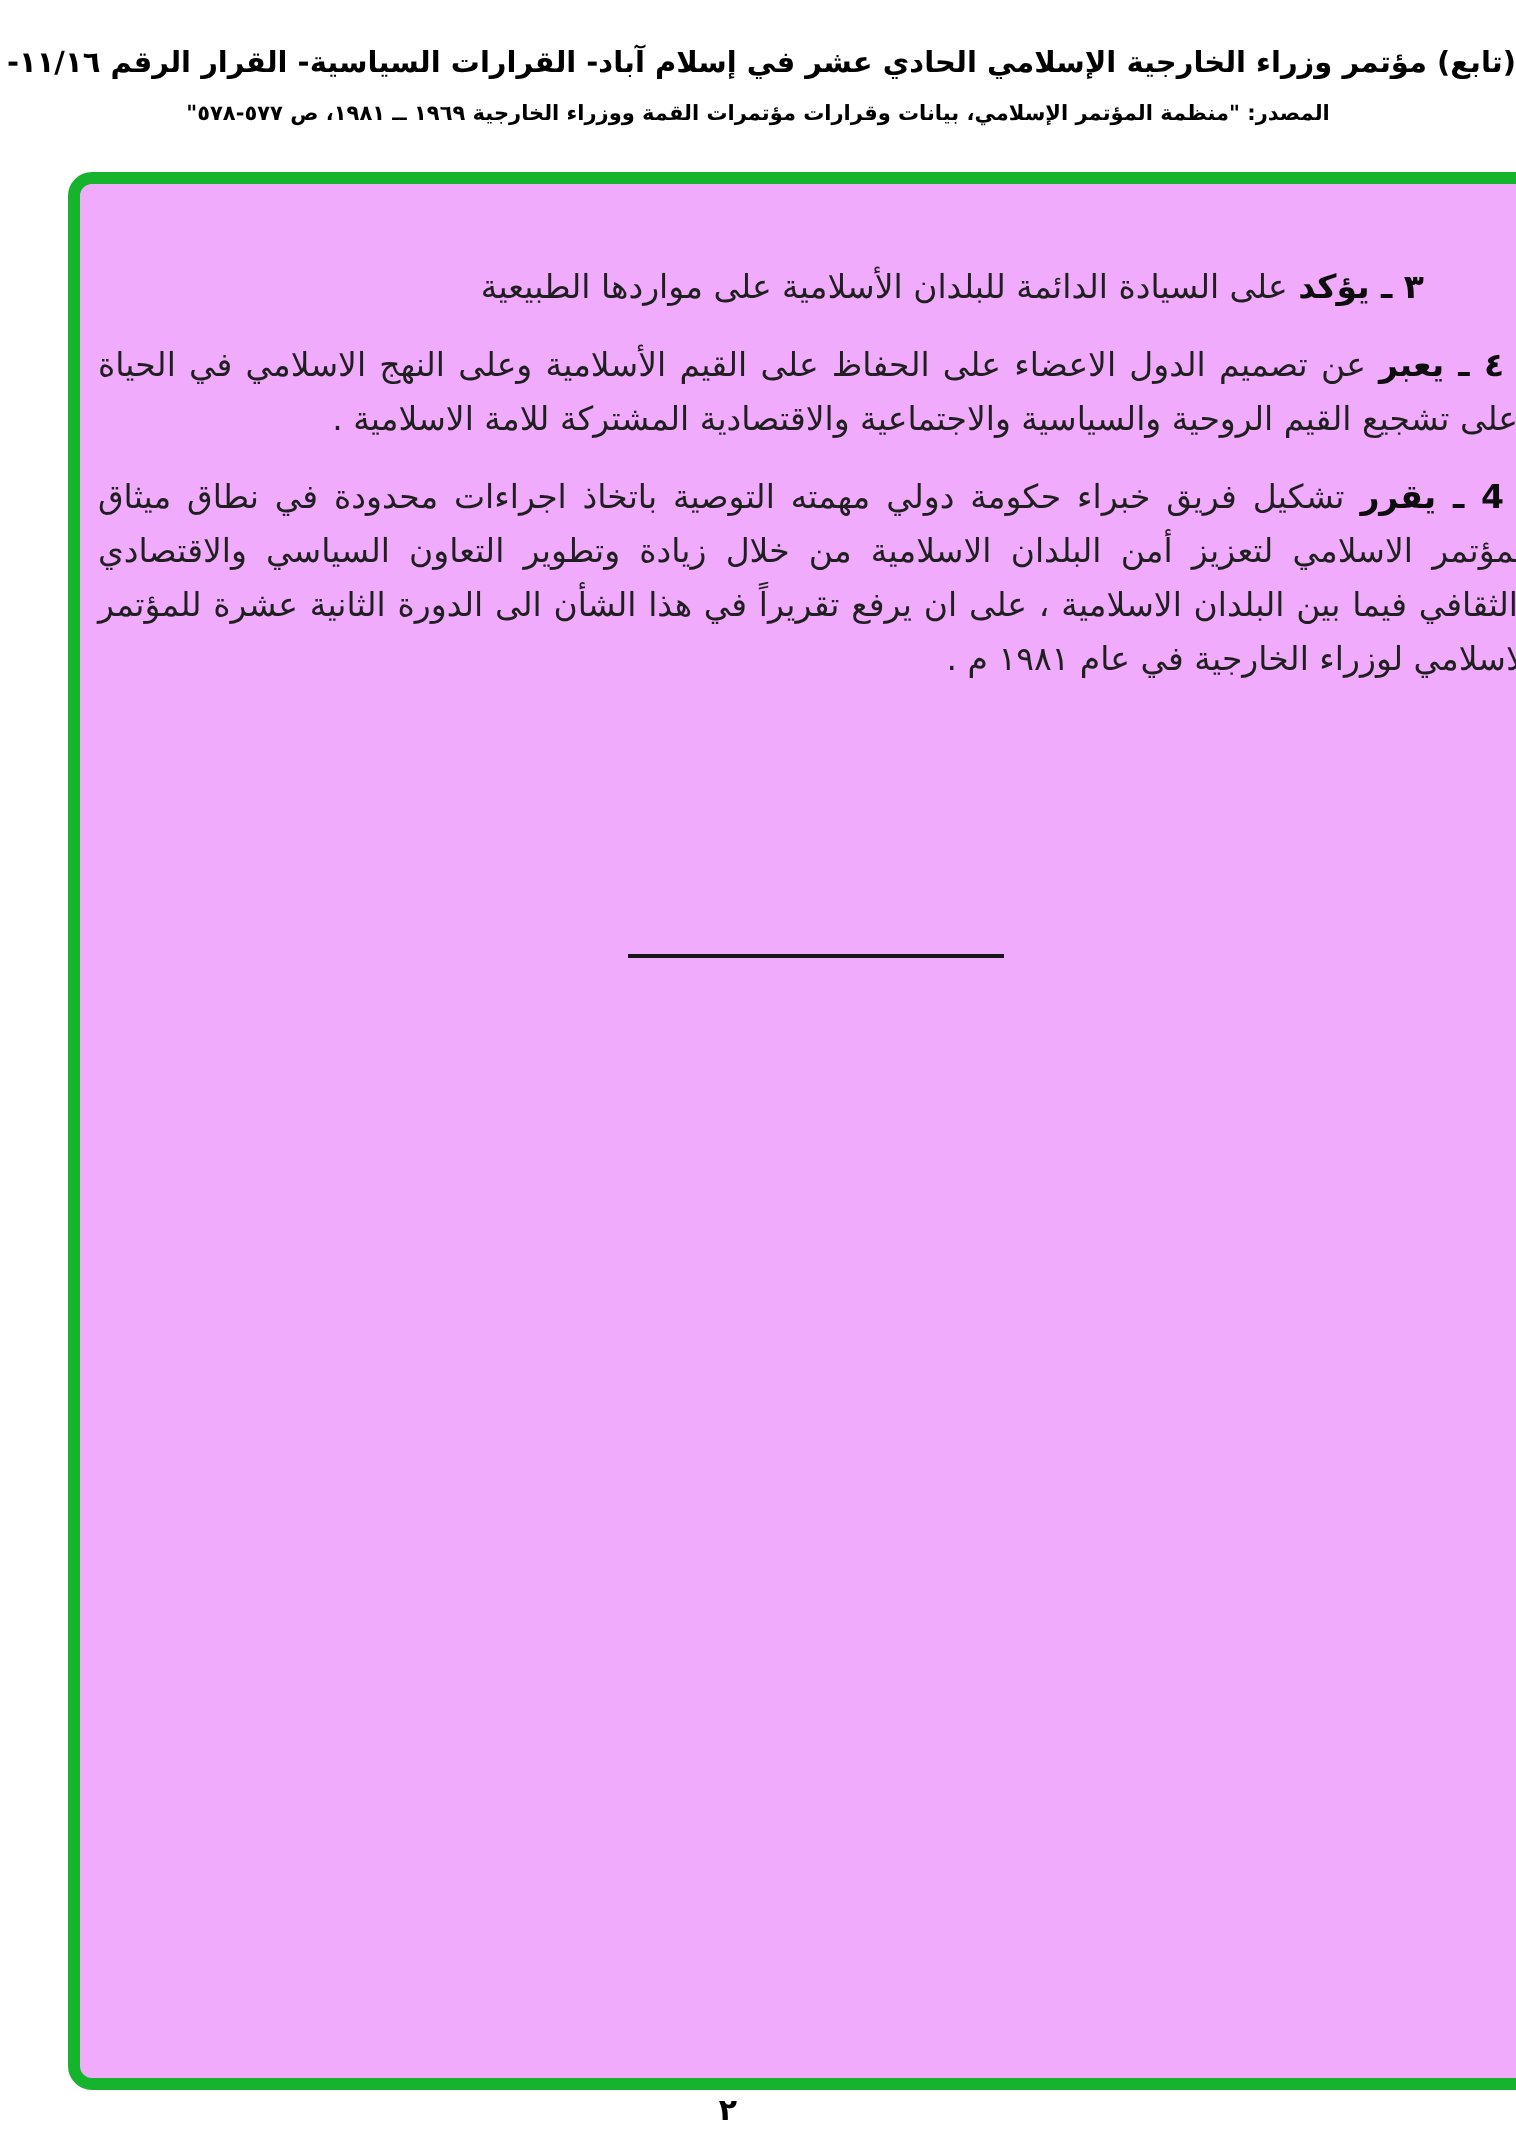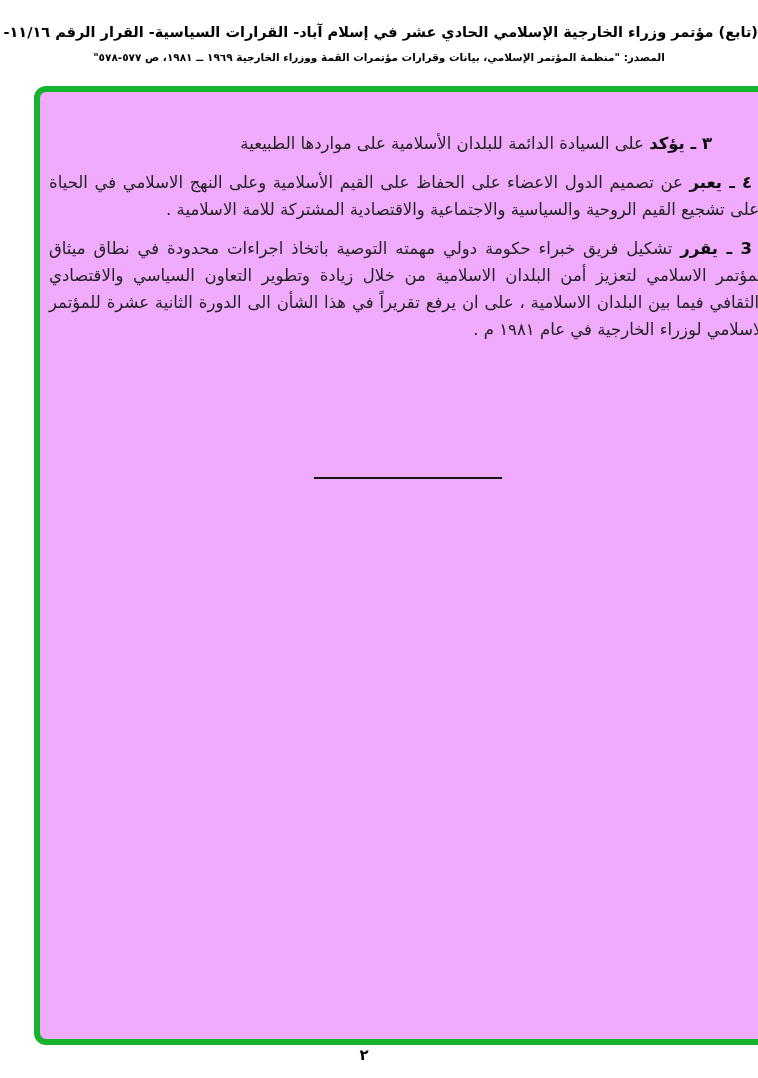--- a/index.html
+++ b/index.html
@@ -97,21 +97,21 @@
     <div class="header-line2">المصدر: "منظمة المؤتمر الإسلامي، بيانات وقرارات مؤتمرات القمة ووزراء الخارجية ١٩٦٩ ــ ١٩٨١، ص ٥٧٧-٥٧٨"</div>
   </div>
 
   <div class="frame" style="border-color: rgb(22, 180, 45);">
     <div class="content">
 
       <p class="para first"><span class="clause-lead">٣ ـ يؤكد</span> <span>على السيادة الدائمة للبلدان الأسلامية على مواردها الطبيعية</span></p>
 
       <p class="para"><span class="clause-lead">٤ ـ يعبر</span> <span>عن تصميم الدول الاعضاء على الحفاظ على القيم الأسلامية وعلى النهج الاسلامي في الحياة وعلى تشجيع القيم الروحية والسياسية والاجتماعية والاقتصادية المشتركة للامة الاسلامية .</span></p>
 
-      <p class="para"><span class="clause-lead">3 ـ يقرر</span> <span>تشكيل فريق خبراء حكومة دولي مهمته التوصية باتخاذ اجراءات محدودة في نطاق ميثاق المؤتمر الاسلامي لتعزيز أمن البلدان الاسلامية من خلال زيادة وتطوير التعاون السياسي والاقتصادي والثقافي فيما بين البلدان الاسلامية ، على ان يرفع تقريراً في هذا الشأن الى الدورة الثانية عشرة للمؤتمر الاسلامي لوزراء الخارجية في عام ١٩٨١ م .</span></p>
+      <p class="para"><span class="clause-lead">4 ـ يقرر</span> <span>تشكيل فريق خبراء حكومة دولي مهمته التوصية باتخاذ اجراءات محدودة في نطاق ميثاق المؤتمر الاسلامي لتعزيز أمن البلدان الاسلامية من خلال زيادة وتطوير التعاون السياسي والاقتصادي والثقافي فيما بين البلدان الاسلامية ، على ان يرفع تقريراً في هذا الشأن الى الدورة الثانية عشرة للمؤتمر الاسلامي لوزراء الخارجية في عام ١٩٨١ م .</span></p>
 
 
     </div>
 
     <div class="divider"></div>
   </div>
 
   <div class="page-number">٢</div>
 
 </div>

